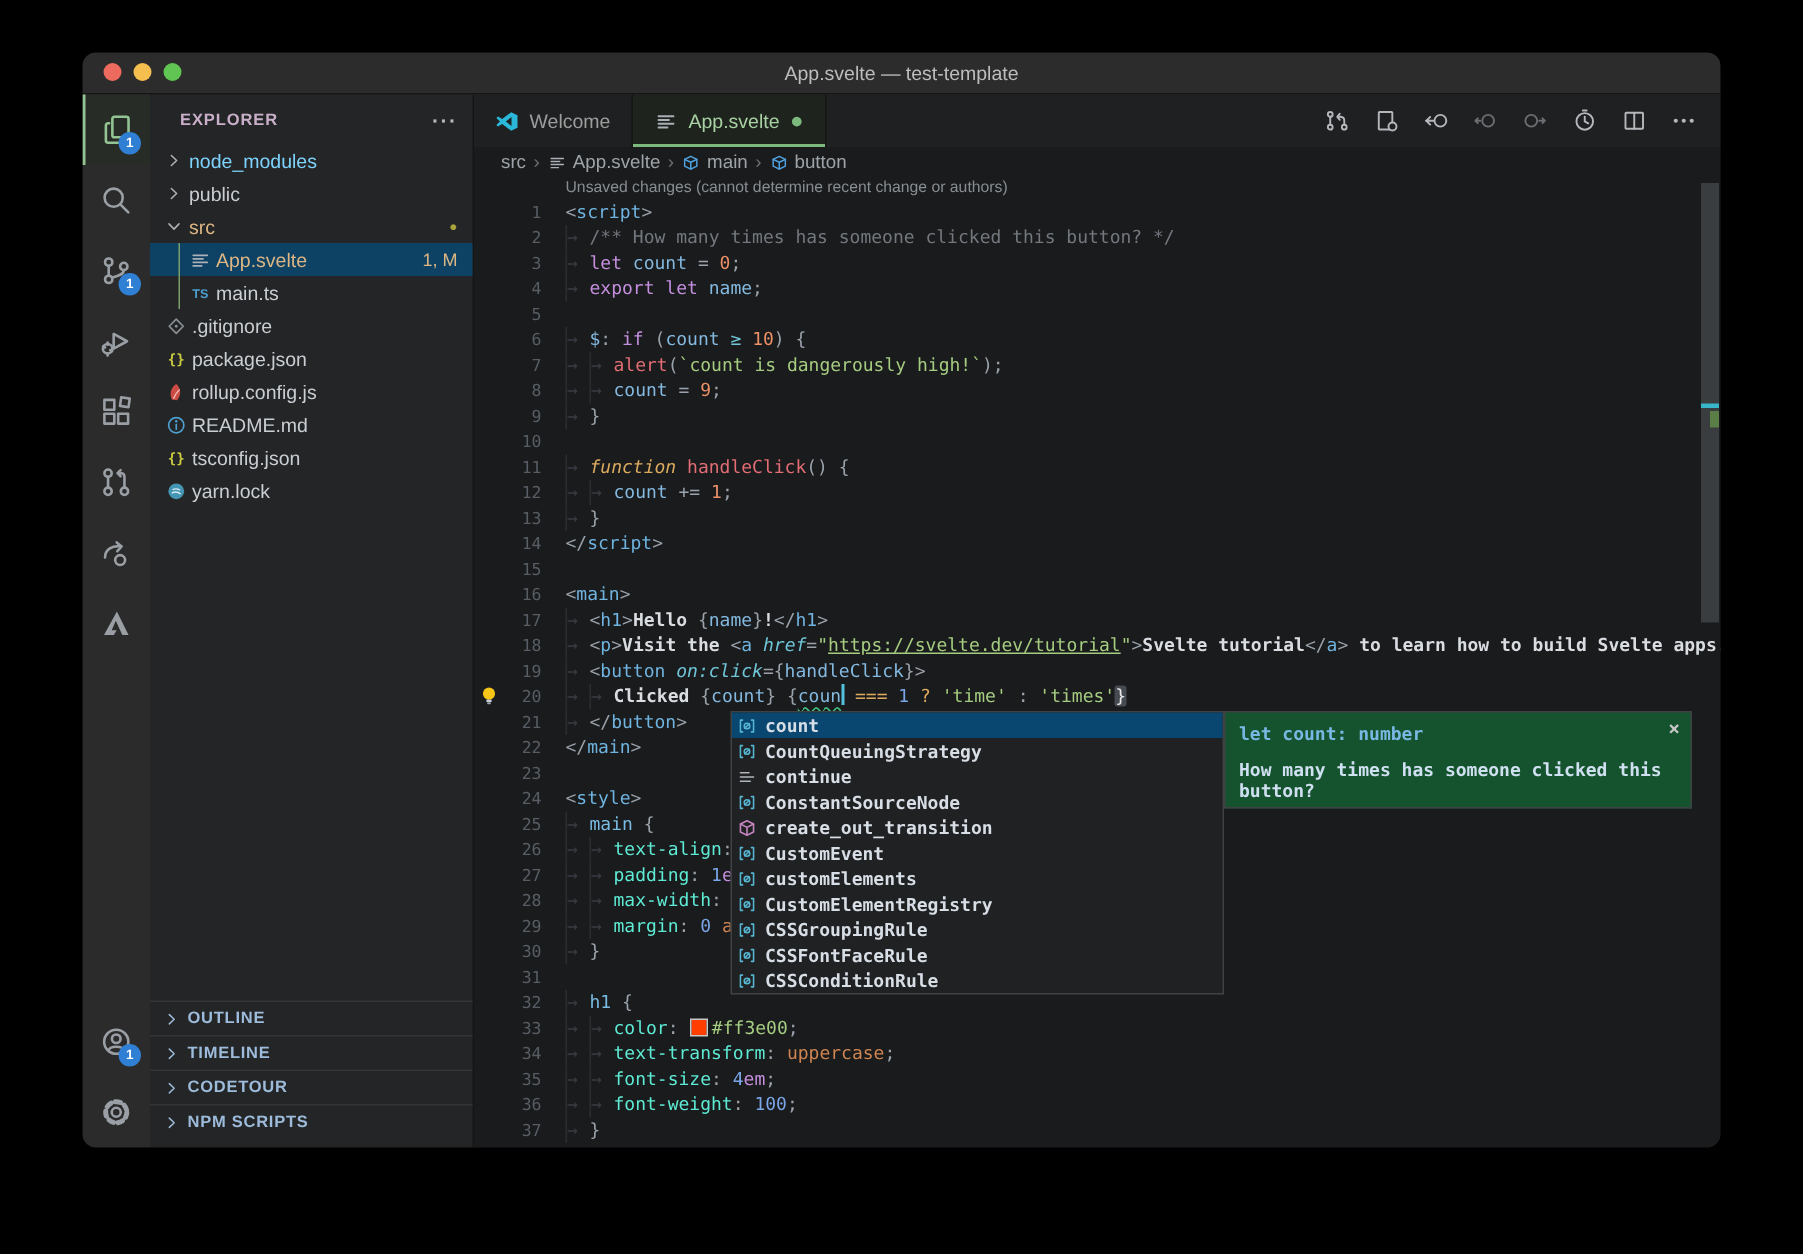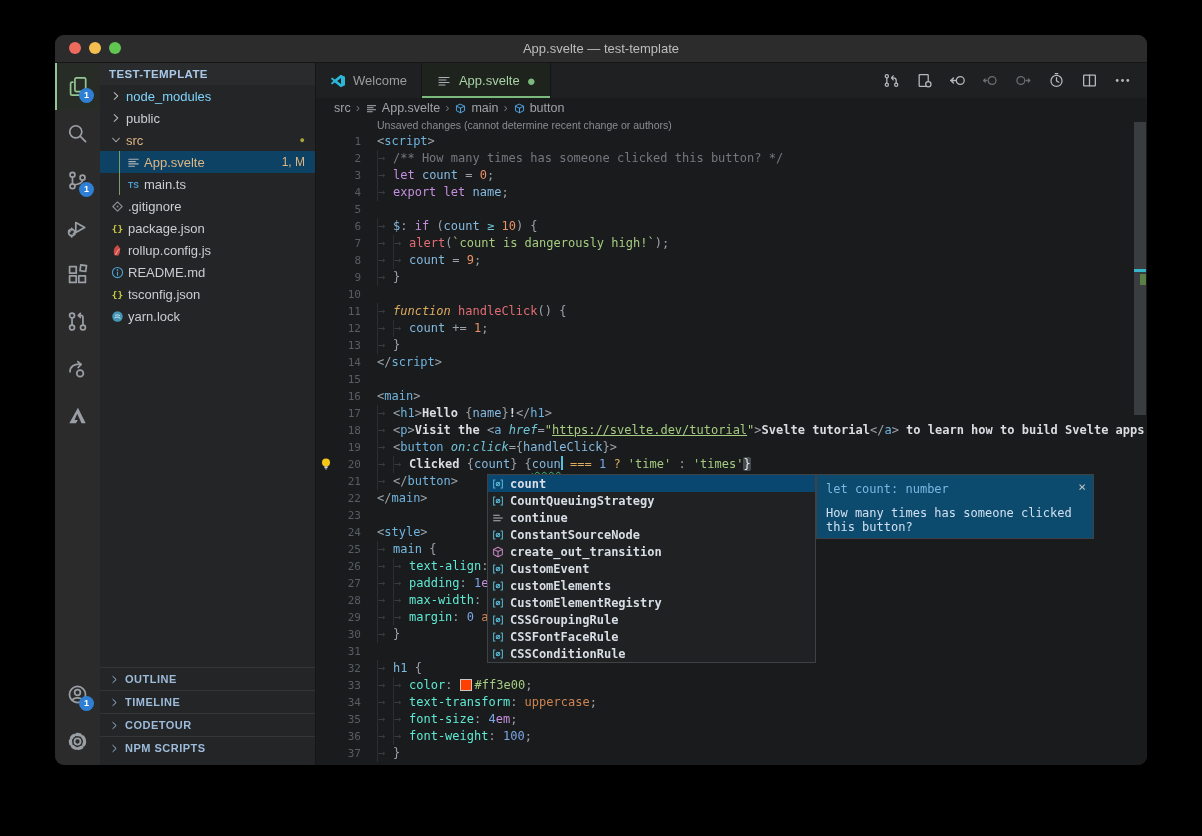--- a/index.html
+++ b/index.html
@@ -76,22 +76,22 @@
   .bulb{position:absolute;left:3px;width:14px;height:14px;cursor:pointer;}
   
   .suggest{position:absolute;left:171px;top:356px;width:329px;background:#1f2123;border:1px solid #3f4245;
            box-sizing:border-box;z-index:5;}
   .srow{height:17px;display:flex;align-items:center;gap:5px;padding-left:3px;cursor:pointer;
         font-family:"DejaVu Sans Mono",monospace;font-size:12px;font-weight:bold;color:#d8dee6;white-space:nowrap;}
   .srow.sel{background:#094771;}
   .srow svg{width:14px;height:14px;flex:0 0 auto;}
   .k-variable{color:#56b6d2;} .k-keyword{color:#b0b6bc;} .k-module{color:#c586c0;}
   
-  .docs{position:absolute;left:500px;top:356px;width:278px;height:65px;background:#0c4a6e;border:1px solid #3f4245;
-        box-sizing:border-box;z-index:5;}
+  .docs{position:absolute;left:500px;top:356px;width:312px;height:65px;background:#14532d;border:1px solid #3f4245;
+        box-sizing:border-box;z-index:5;font-weight:bold;}
   .docs .sig{font-family:"DejaVu Sans Mono",monospace;font-size:12px;color:#79b8e3;padding:7px 24px 0 9px;}
   .docs .desc{font-size:12px;color:#cfe0f0;padding:10px 10px 0 9px;}
   .docs .close{position:absolute;right:7px;top:4px;color:#c5c5c5;font-size:13px;cursor:pointer;}
   
   .sbar{position:absolute;right:0;top:0;bottom:0;width:14px;}
   .slider{position:absolute;right:1px;top:4px;width:12px;height:293px;background:#3f4347;opacity:.85;cursor:pointer;}
   .deco-c{position:absolute;right:1px;top:151px;width:12px;height:3px;background:#38b6c9;}
   .deco-g{position:absolute;right:1px;top:156px;width:6px;height:11px;background:#5a7f46;}
 </style>
 </head>
@@ -204,25 +204,23 @@
                 <svg viewBox="0 0 16 16" fill="none" stroke="currentColor" stroke-width="1.2" stroke-linecap="round" stroke-linejoin="round">
                   <circle cx="8" cy="8" r="2.1"></circle>
                   <circle cx="8" cy="8" r="4.9" stroke-width="2.3" stroke-dasharray="2.4 2.1"></circle>
                 </svg>
               </span>
             </div>
           </div>
       </div>
 
       <div class="sidebar">
-        <div class="sb-root">
-          <span class="chev" id="root-chev"><svg viewBox="0 0 16 16" fill="none" stroke="currentColor" stroke-width="1.2" stroke-linecap="round" stroke-linejoin="round">
-                <path d="M4.2 6 8 10l3.8-4"></path>
-              </svg></span>
-          <span>TEST-TEMPLATE</span>
+        <div class="sb-head">
+          <span>EXPLORER</span>
+          <span class="dots">···</span>
         </div>
         <div class="tree" id="tree">
             <div class="trow" style="padding-left: 8px;">
               <div class="chev" style="width: 16px;">
                 <svg viewBox="0 0 16 16" fill="none" stroke="currentColor" stroke-width="1.2" stroke-linecap="round" stroke-linejoin="round" style="width: 14px;">
                   <path d="M6 4.2 10 8l-4 3.8"></path>
                 </svg>
               </div>
               <div class="lbl" style="color: #7dd3fc;">node_modules</div>
             </div>

